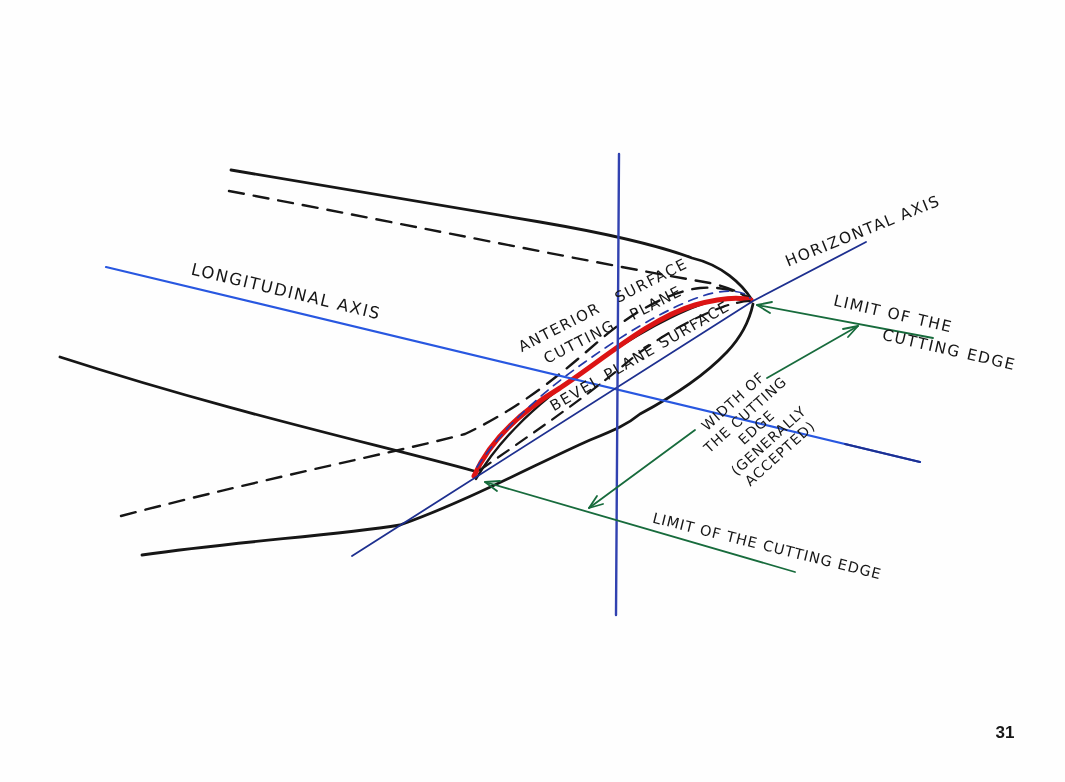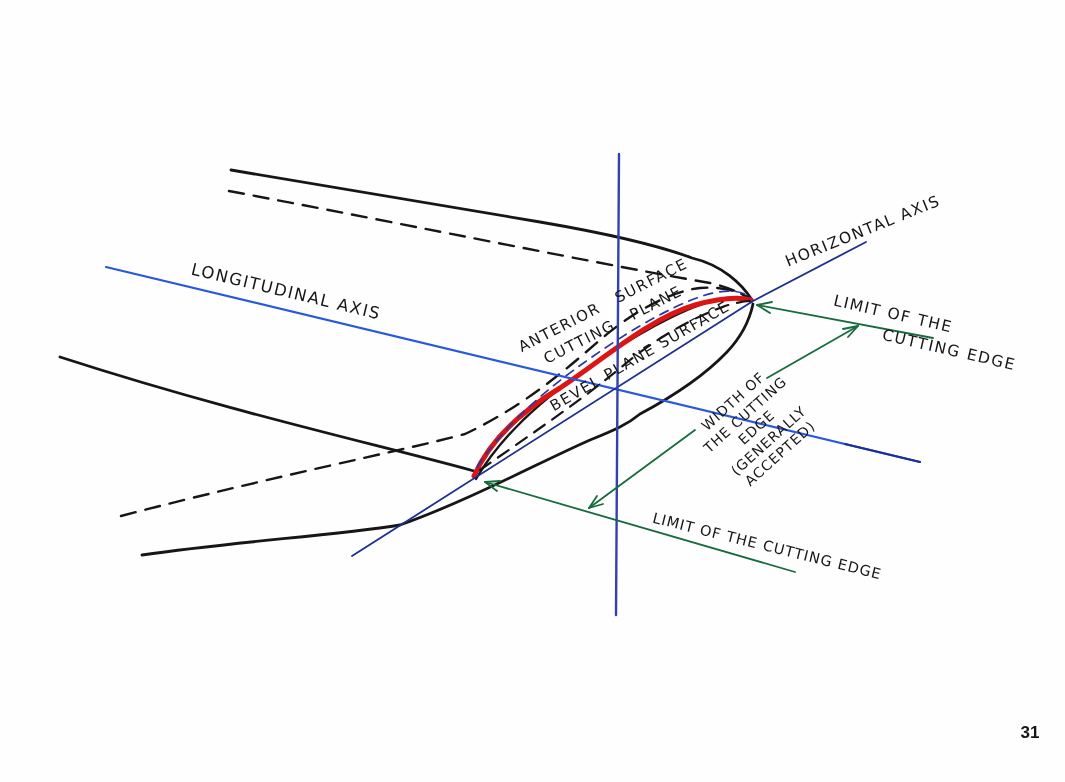--- a/index.html
+++ b/index.html
@@ -39,21 +39,21 @@
   }
   .lbl-longitudinal{left:176px;top:281px;width:220px;font-size:16.5px;transform:rotate(13.5deg);}
   .lbl-horizontal{left:773px;top:221px;width:180px;font-size:15.5px;transform:rotate(-22deg);}
   .lbl-anterior{left:508px;top:293px;width:200px;font-size:15px;line-height:22px;word-spacing:12px;transform:rotate(-27deg);}
   .lbl-bevel{left:530px;top:346px;width:220px;font-size:15px;transform:rotate(-30deg);}
   .lbl-limit-top-1{left:823px;top:304px;width:140px;font-size:15.5px;transform:rotate(13deg);}
   .lbl-limit-top-2{left:874px;top:340px;width:150px;font-size:15.5px;transform:rotate(13deg);}
   .lbl-limit-bottom{left:637px;top:537px;width:260px;font-size:14.5px;letter-spacing:1px;transform:rotate(14deg);}
   .lbl-width{left:692px;top:384px;width:130px;font-size:14px;letter-spacing:1px;line-height:17.5px;transform:rotate(-42deg);}
   .page-number{
-    left:1010px;top:722px;width:40px;
+    left:985px;top:722px;width:40px;
     font-family:"Liberation Sans","DejaVu Sans",sans-serif;
     font-weight:bold;font-size:17px;letter-spacing:0;
   }
 </style>
 </head>
 <body>
 
 <div class="stage">
 
   <svg width="1065" height="782" viewBox="0 0 1065 782">

